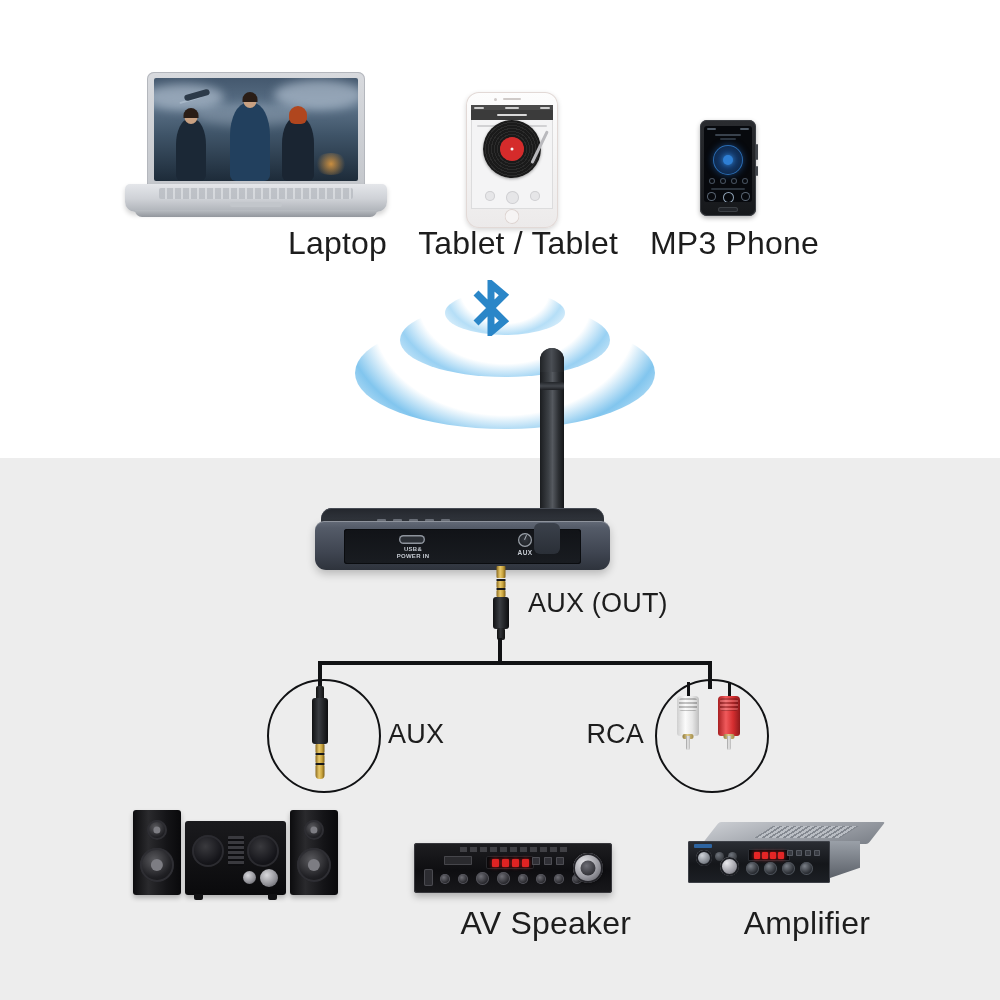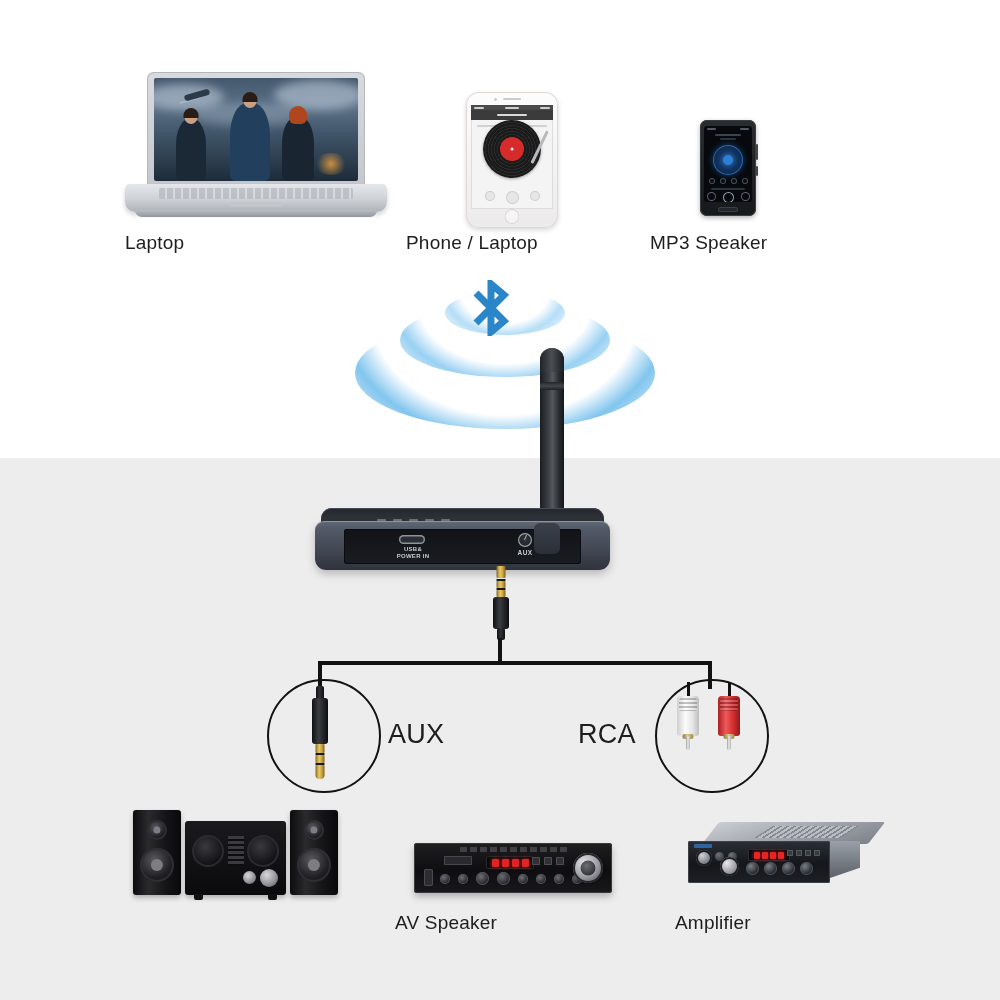--- a/index.html
+++ b/index.html
@@ -9,22 +9,22 @@
     background:#ffffff;position:relative;
   }
   #stage{position:absolute;inset:0;width:1000px;height:1000px;}
 
   
   .bg-top{position:absolute;left:0;top:0;width:1000px;height:458px;background:#ffffff;}
   .bg-bottom{position:absolute;left:0;top:458px;width:1000px;height:542px;background:#ededed;}
 
   
   .label{
-    position:absolute;text-align:left;color:#1d1d1d;
-    font-size:19px;line-height:30px;letter-spacing:.2px;white-space:nowrap;
+    position:absolute;text-align:right;color:#1d1d1d;
+    font-size:32px;line-height:30px;letter-spacing:.2px;white-space:nowrap;
   }
   .label.big{font-size:27px;}
 
   
   .laptop{position:absolute;left:125px;top:72px;width:262px;height:152px;}
   .lap-lid{
     position:absolute;left:22px;top:0;width:218px;height:116px;
     background:linear-gradient(180deg,#d8dade,#c4c7cc);
     border-radius:7px 7px 2px 2px;
     padding:6px 6px 7px 6px;box-sizing:border-box;
@@ -351,21 +351,21 @@
       </div>
       <div class="tonearm"></div>
       <div class="ph-ctrls">
           <b></b>
           <b class="mid"></b>
           <b></b>
         </div>
     </div>
     <div class="ph-home"></div>
   </div>
-  <div class="label" style="left:406px;top:228px;width:212px;">Phone / Laptop</div>
+  <div class="label" style="left:406px;top:228px;width:212px;">Tablet / Tablet</div>
 
   <div class="mp3">
     <div class="mp3-side"></div>
       <div class="mp3-side b"></div>
     <div class="mp3-screen">
       <div class="mp3-top">
           <i></i>
           <i></i>
         </div>
       <div class="mp3-title"></div>
@@ -379,21 +379,21 @@
         </div>
       <div class="mp3-bar"></div>
       <div class="mp3-row r2">
           <i></i>
           <i class="mid"></i>
           <i></i>
         </div>
     </div>
     <div class="mp3-home"></div>
   </div>
-  <div class="label" style="left:650px;top:228px;width:156px;">MP3 Speaker</div>
+  <div class="label" style="left:650px;top:228px;width:156px;">MP3 Phone</div>
 
   <div class="waves">
     <div class="wave w1"></div>
     <div class="wave w2"></div>
     <div class="wave w3"></div>
   </div>
   <svg class="bt-logo" viewBox="0 0 46 56">
     <path d="M8 13 L36 41 L23 52 L23 4 L36 15 L8 43" fill="none" stroke="#2a86c8" stroke-width="7" stroke-linecap="butt" stroke-linejoin="miter"></path>
   </svg>
 
@@ -428,20 +428,21 @@
 
   <div class="jack" style="left:489px;top:566px;height:76px;">
     <div class="tip" style="top:0;height:12px;"></div>
     <div class="ring" style="top:13px;"></div>
     <div class="tip" style="top:15px;height:7px;"></div>
     <div class="ring" style="top:22px;"></div>
     <div class="tip" style="top:24px;height:7px;"></div>
     <div class="barrel" style="top:31px;height:32px;"></div>
     <div class="strain" style="top:62px;height:12px;"></div>
   </div>
+  <div class="label big" style="left:528px;top:588px;text-align:left;">AUX (OUT)</div>
 
   <div class="wire" style="left:498px;top:638px;width:4px;height:26px;"></div>
   <div class="wire" style="left:318px;top:661px;width:394px;height:4px;"></div>
   <div class="wire" style="left:318px;top:661px;width:4px;height:28px;"></div>
   <div class="wire" style="left:708px;top:661px;width:4px;height:28px;"></div>
 
   <div class="circle-call" style="left:267px;top:679px;width:110px;height:110px;"></div>
   <div class="jack" style="left:308px;top:686px;height:98px;">
     <div class="strain" style="top:0;height:14px;"></div>
     <div class="barrel" style="top:12px;height:46px;"></div>
@@ -545,15 +546,15 @@
         </div>
       <div class="amp-bigknob"></div>
       <div class="amp-knobs">
           <i></i>
           <i></i>
           <i></i>
           <i></i>
         </div>
     </div>
   </div>
-  <div class="label" style="left:675px;top:908px;width:235px;">Amplifier</div>
+  <div class="label" style="left:635px;top:908px;width:235px;">Amplifier</div>
 
 </div>
 
 </body></html>

